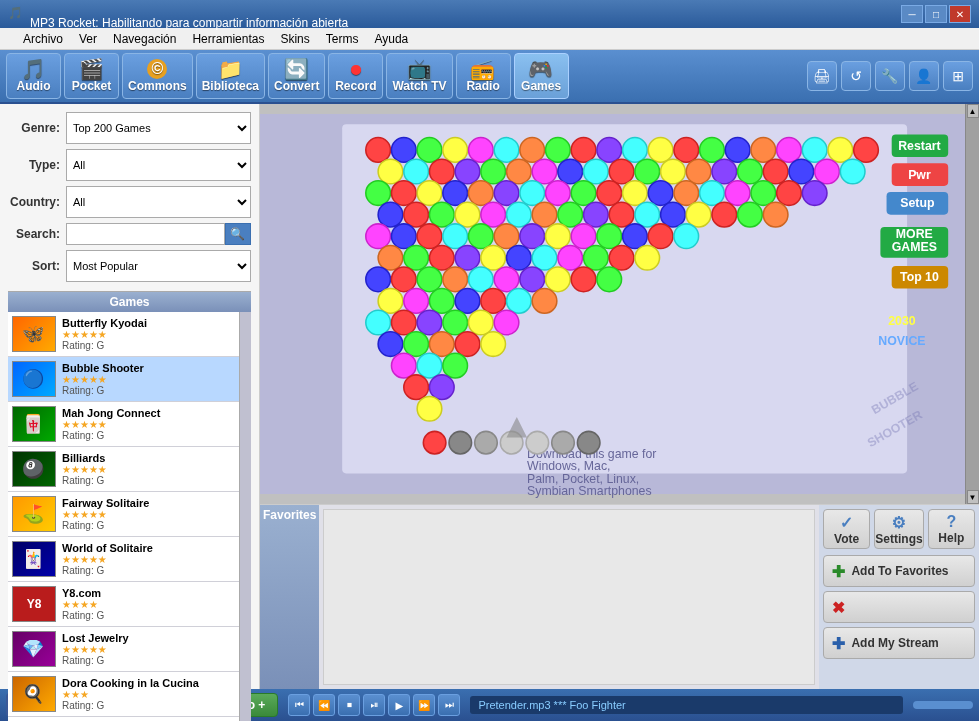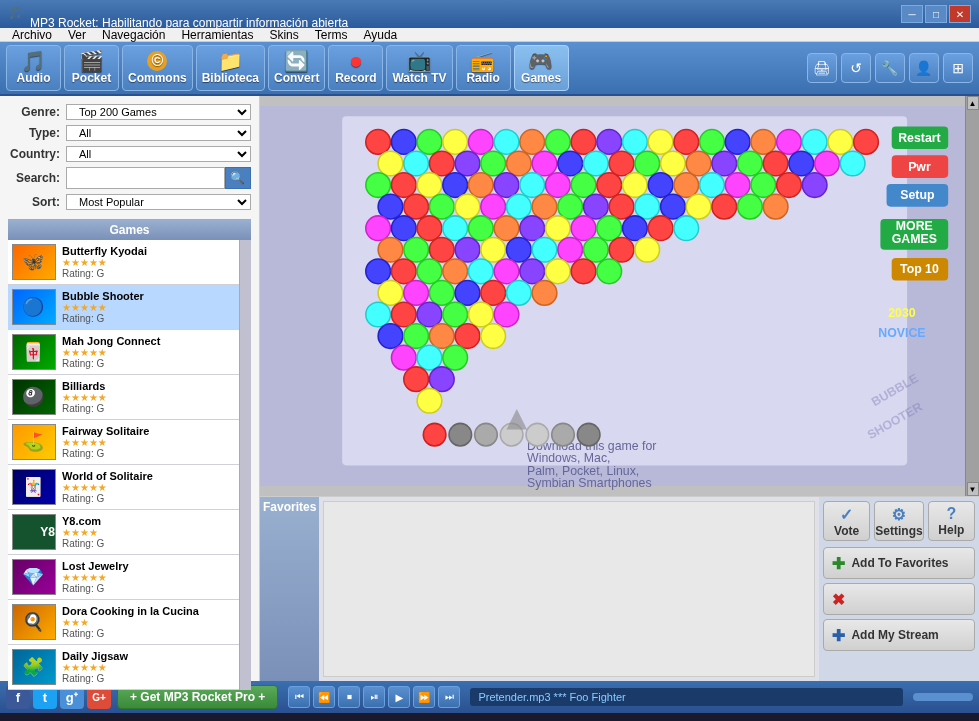--- a/index.html
+++ b/index.html
@@ -19,24 +19,24 @@
     #titlebar .win-controls { display: flex; gap: 2px; }
     #titlebar .win-btn {
       width: 22px; height: 18px; background: #5a8ac5; border: 1px solid #7aaae5;
       color: white; font-size: 10px; cursor: pointer; display: flex; align-items: center; justify-content: center;
     }
     #titlebar .win-btn.close { background: #c0392b; }
 
     
     #menubar {
       background: #f0f0f0;
-      height: 14px;
+      height: 22px;
       display: flex;
       align-items: center;
-      padding: 0 4px;
+      padding: 0 15px;
       border-bottom: 1px solid #ccc;
     }
     .menu-item { padding: 2px 8px; cursor: pointer; font-size: 12px; color: #000; }
 
     
     #toolbar {
       background: linear-gradient(to bottom, #5a8fd0, #3a6fb0);
       height: 54px;
       display: flex;
       align-items: center;
@@ -73,22 +73,22 @@
       width: 260px;
       background: #f5f5f5;
       border-right: 1px solid #ccc;
       display: flex;
       flex-direction: column;
       padding: 8px;
     }
     .filter-row { display: flex; align-items: center; margin-bottom: 5px; }
     .filter-label { width: 58px; text-align: right; padding-right: 6px; font-weight: bold; color: #333; }
     .filter-select {
-      flex: 1; height: 16px; border: 1px solid #aaa; background: white;
-      font-size: 11px; padding: 0 8px;
+      flex: 1; height: 32px; border: 1px solid #aaa; background: white;
+      font-size: 11px; padding: 0 2px;
     }
     .search-input {
       flex: 1; height: 22px; border: 1px solid #aaa; background: white;
       font-size: 11px; padding: 0 4px;
     }
     .search-btn {
       width: 26px; height: 22px; background: #4a7fc0; border: 1px solid #3a6fb0;
       cursor: pointer; display: flex; align-items: center; justify-content: center; color: white; font-size: 12px;
     }
 
@@ -241,21 +241,21 @@
       height: 100%;
     }
 
     
     .thumb-bf { background: linear-gradient(135deg, #ff6600, #ffaa00); }
     .thumb-bs { background: linear-gradient(135deg, #0066ff, #00aaff); }
     .thumb-mj { background: linear-gradient(135deg, #006600, #00aa00); }
     .thumb-bi { background: linear-gradient(135deg, #003300, #006600); }
     .thumb-fw { background: linear-gradient(135deg, #ff9900, #ffcc00); }
     .thumb-ws { background: linear-gradient(135deg, #000066, #0000aa); }
-    .thumb-y8 { background: #14532d; color: white; font-weight: bold; font-size: 16px; justify-content: flex-end; }
+    .thumb-y8 { background: #b91c1c; color: white; font-weight: bold; font-size: 16px; }
     .thumb-lj { background: linear-gradient(135deg, #660066, #990099); }
     .thumb-dc { background: linear-gradient(135deg, #cc6600, #ffaa00); }
     .thumb-dj { background: linear-gradient(135deg, #006699, #0099cc); }
   </style>
 </head>
 <body>
 
 <div id="titlebar">
   <span class="title-icon">🎵</span>
   <span class="title-text">MP3 Rocket: Habilitando para compartir información abierta</span>

